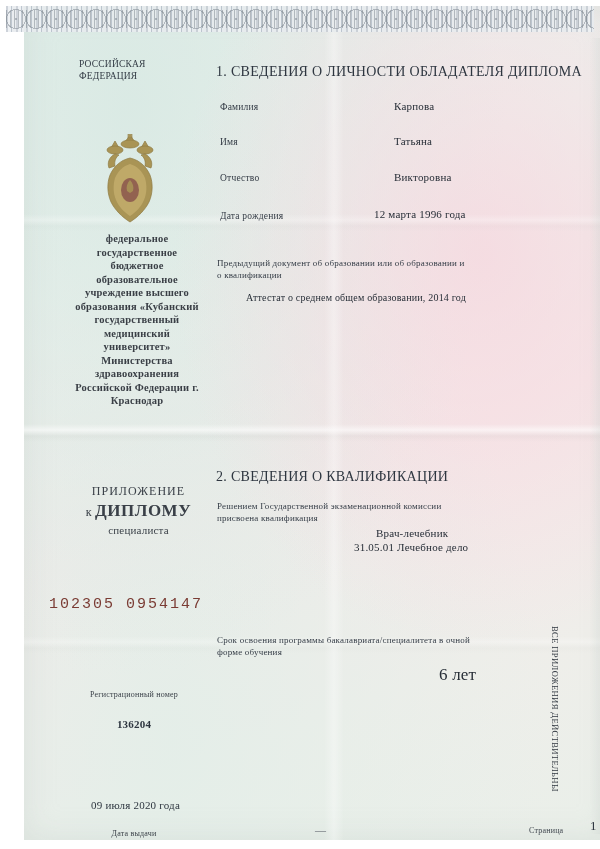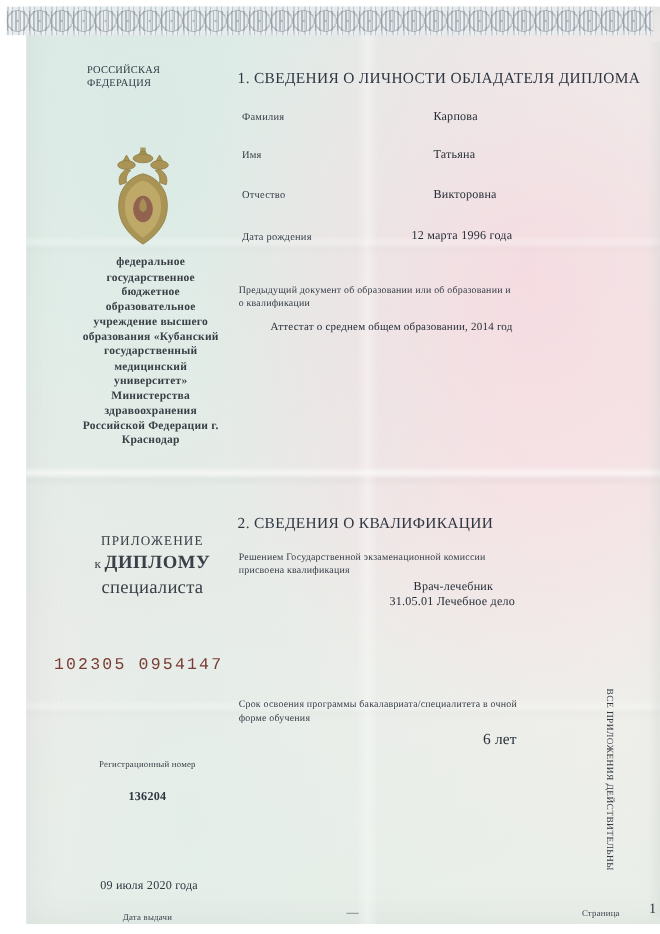--- a/index.html
+++ b/index.html
@@ -126,21 +126,21 @@
     left: 42px;
     top: 463px;
     width: 145px;
     text-align: center;
     color: #3a4048;
     margin-top: 15px;
   }
   .pril .l1 { font-size: 12px; letter-spacing: 1px; }
   .pril .l2 { font-size: 12px; margin-top: 2px; }
   .pril .l2 b { font-size: 17px; letter-spacing: 0.5px; }
-  .pril .l3 { font-size: 17px; margin-top: 3px; }
+  .pril .l3 { font-size: 11px; margin-top: 3px; }
 
   .serial {
     left: 25px;
     top: 590px;
     font-family: "Liberation Mono", monospace;
     font-size: 15px;
     letter-spacing: 2px;
     color: #7a3b33;
   }
 
@@ -227,21 +227,21 @@
   .qual2 { left: 330px; top: 535px; font-size: 11px; color: #272e37; }
 
   .term {
     left: 193px;
     top: 628px;
     width: 270px;
     font-size: 9px;
     line-height: 12px;
     color: #343c46;
   }
-  .term-val { left: 382px; top: 659px; font-size: 14px; color: #272e37; padding-left: 33px; }
+  .term-val { left: 382px; top: 659px; font-size: 17px; color: #272e37; padding-left: 33px; }
 
   .dash {
     left: 291px;
     top: 818px;
     font-size: 11px;
     color: #555c64;
   }
 
   .page-label {
     left: 505px;

